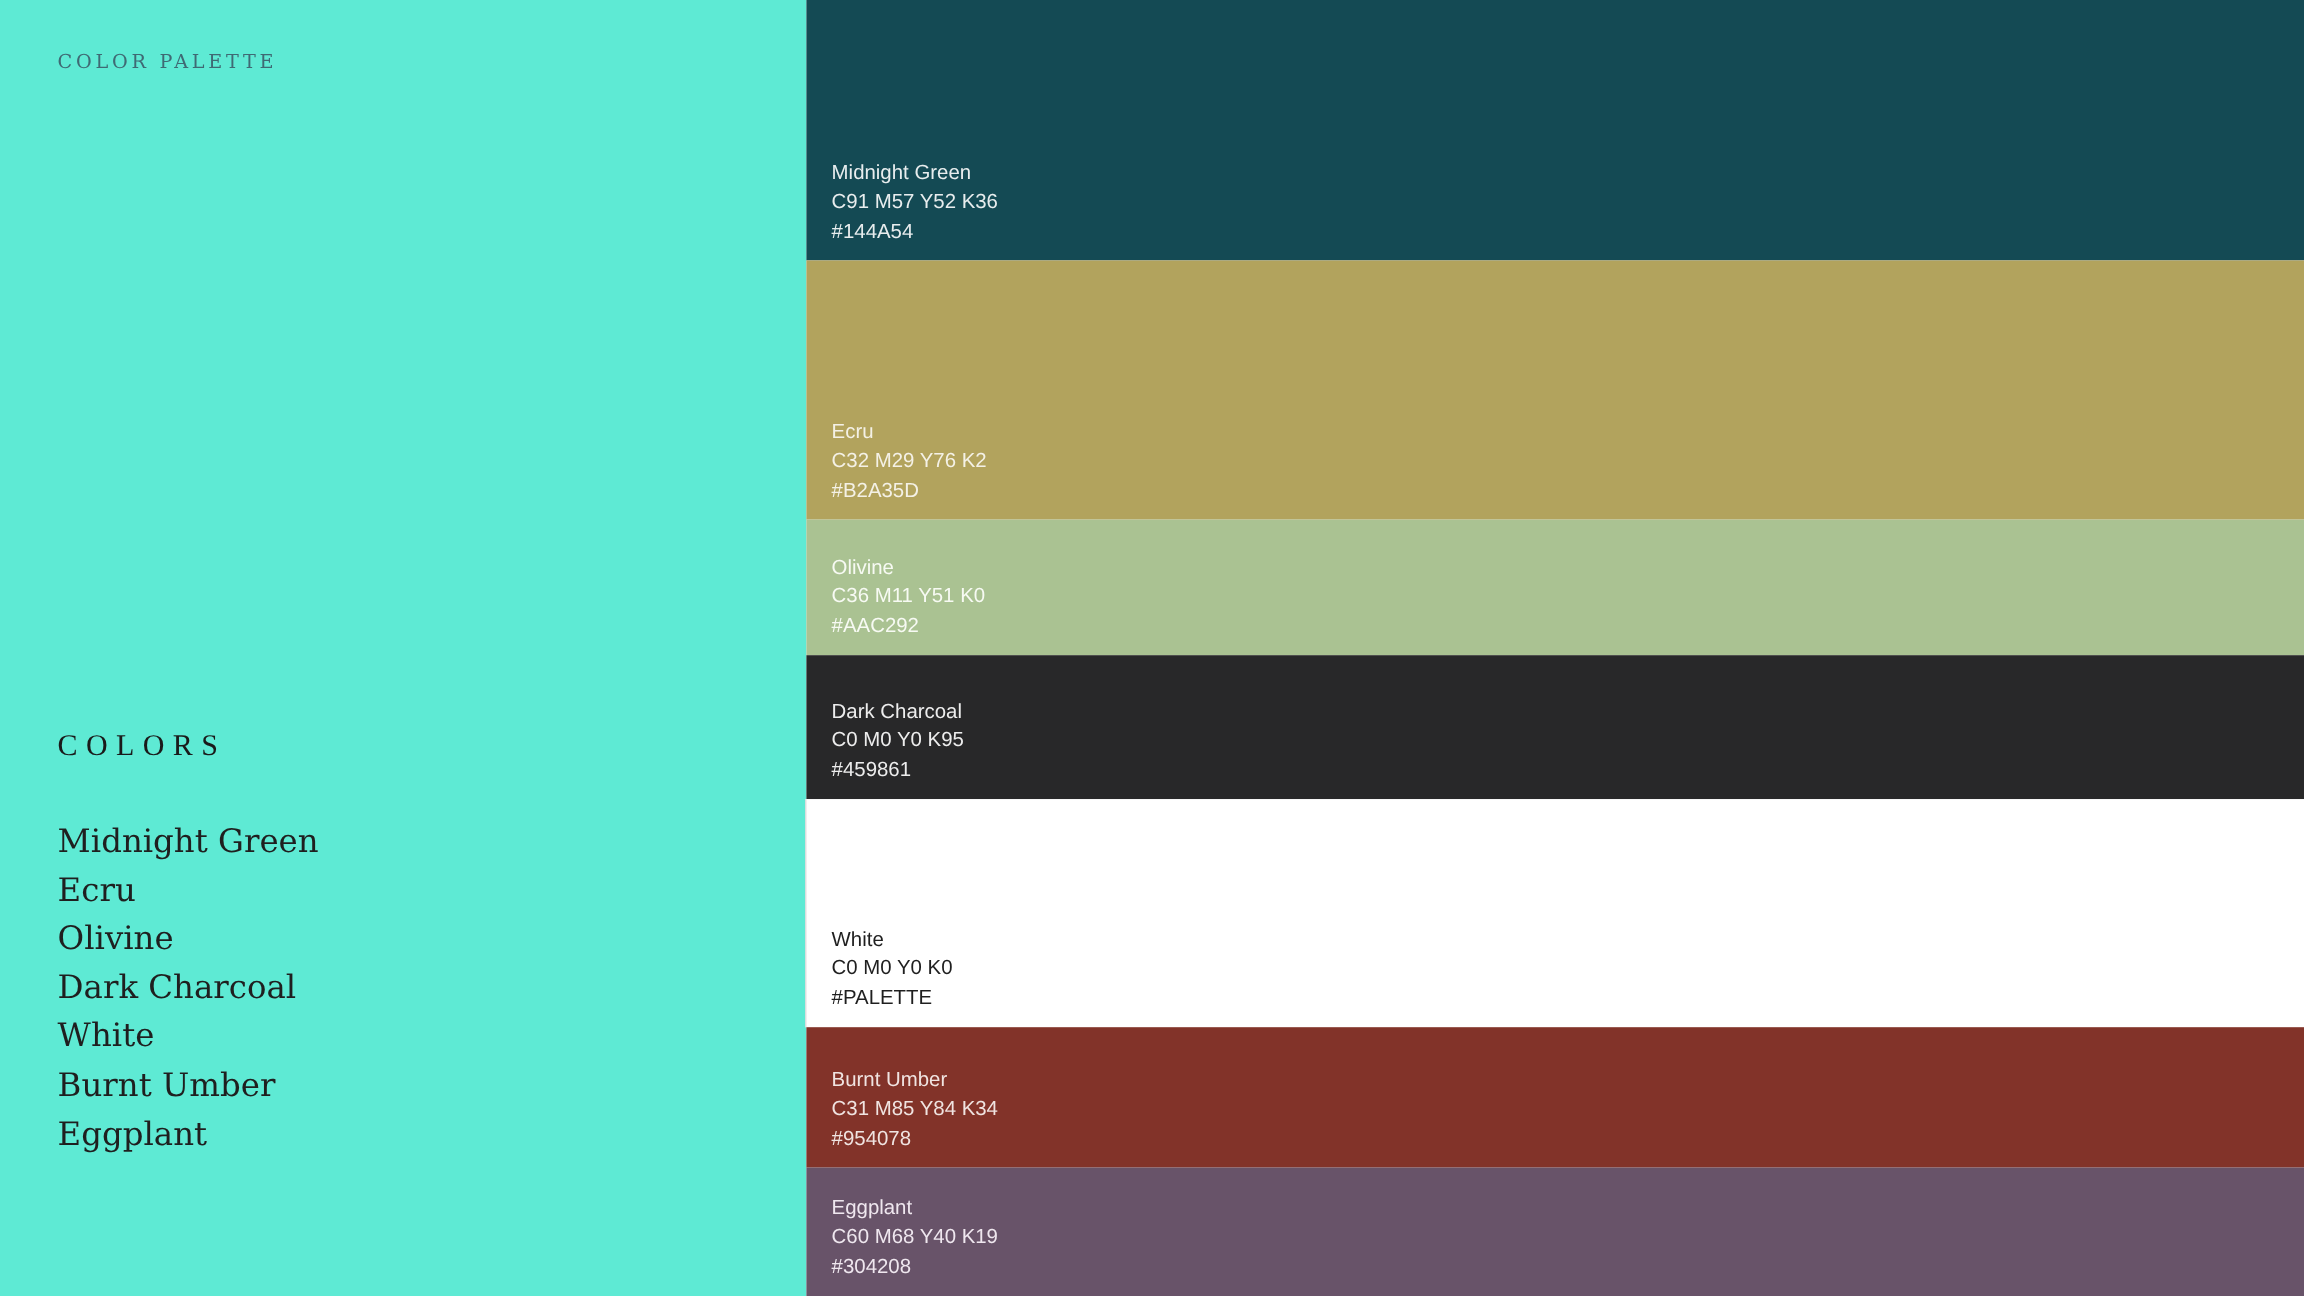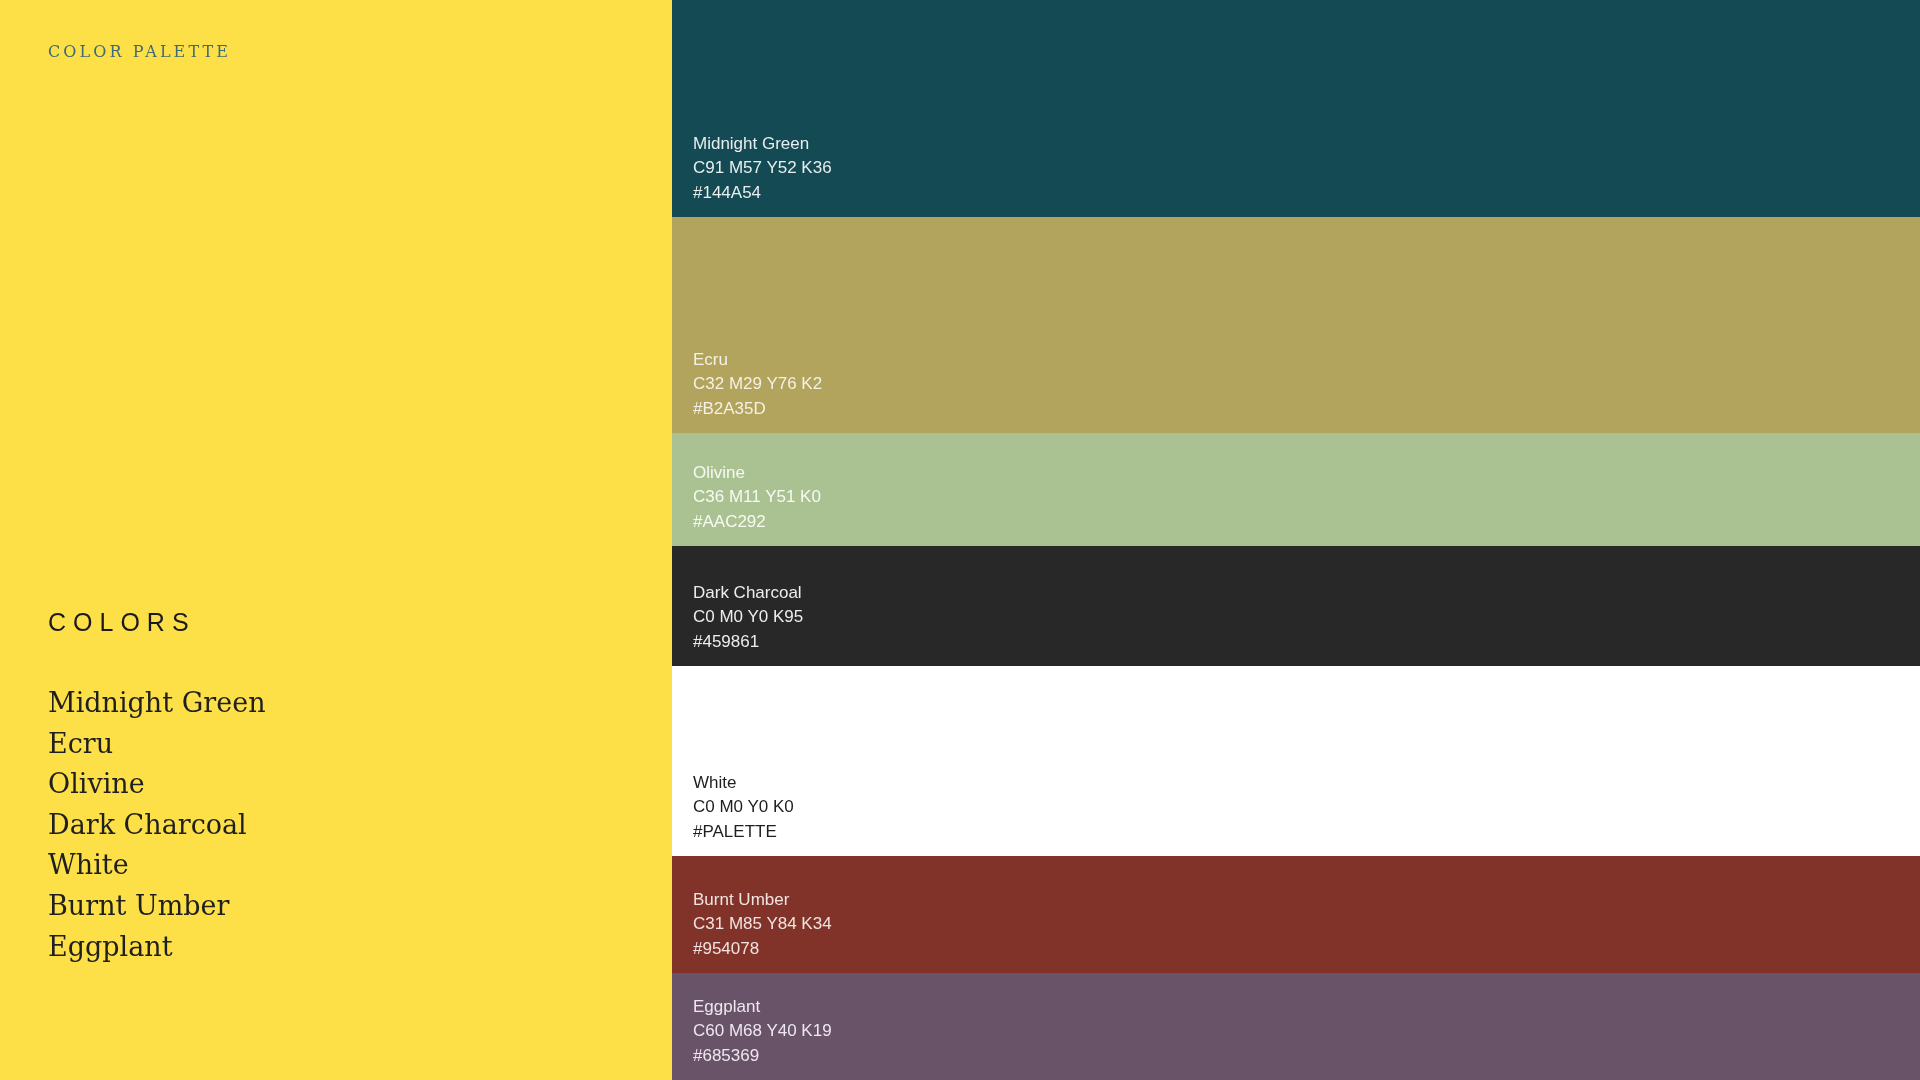--- a/index.html
+++ b/index.html
@@ -20,21 +20,21 @@
   }
 
   
 
   #left-column {
     position: absolute;
     left: 0;
     top: 0;
     width: 672px;
     height: 1080px;
-    background: #fde047;
+    background: #5eead4;
   }
 
   #palette-eyebrow {
     position: absolute;
     left: 48px;
     top: 42px;
     font-family: "DejaVu Serif", serif;
     font-size: 16px;
     font-weight: 400;
     letter-spacing: 3.1px;
@@ -43,21 +43,21 @@
   }
 
   #colors-section {
     position: absolute;
     left: 48px;
     top: 608px;
     width: 560px;
   }
 
   #colors-heading {
-    font-family: Liberation Sans, sans-serif;
+    font-family: Liberation Serif, serif;
     font-size: 25px;
     font-weight: 400;
     letter-spacing: 7px;
     color: #1a1a1a;
     white-space: nowrap;
   }
 
   #colors-list {
     margin-top: 46px;
     list-style: none;
@@ -174,18 +174,18 @@
         <div class="swatch-labels" style="color: rgb(240, 228, 225);">
           <div class="swatch-line">Burnt Umber</div>
           <div class="swatch-line">C31 M85 Y84 K34</div>
           <div class="swatch-line">#954078</div>
         </div>
       </div>
       <div class="swatch" style="height: 107px; background: rgb(104, 83, 105);">
         <div class="swatch-labels" style="color: rgb(239, 231, 239);">
           <div class="swatch-line">Eggplant</div>
           <div class="swatch-line">C60 M68 Y40 K19</div>
-          <div class="swatch-line">#685369</div>
+          <div class="swatch-line">#304208</div>
         </div>
       </div>
     </div>
 
 </div>
 
 </body></html>

